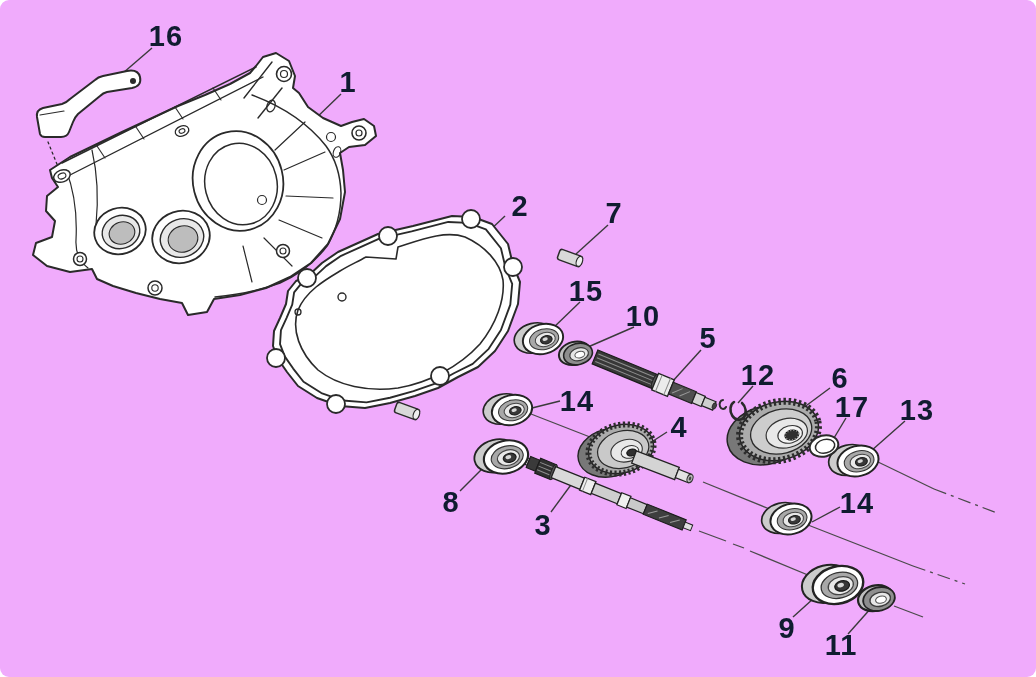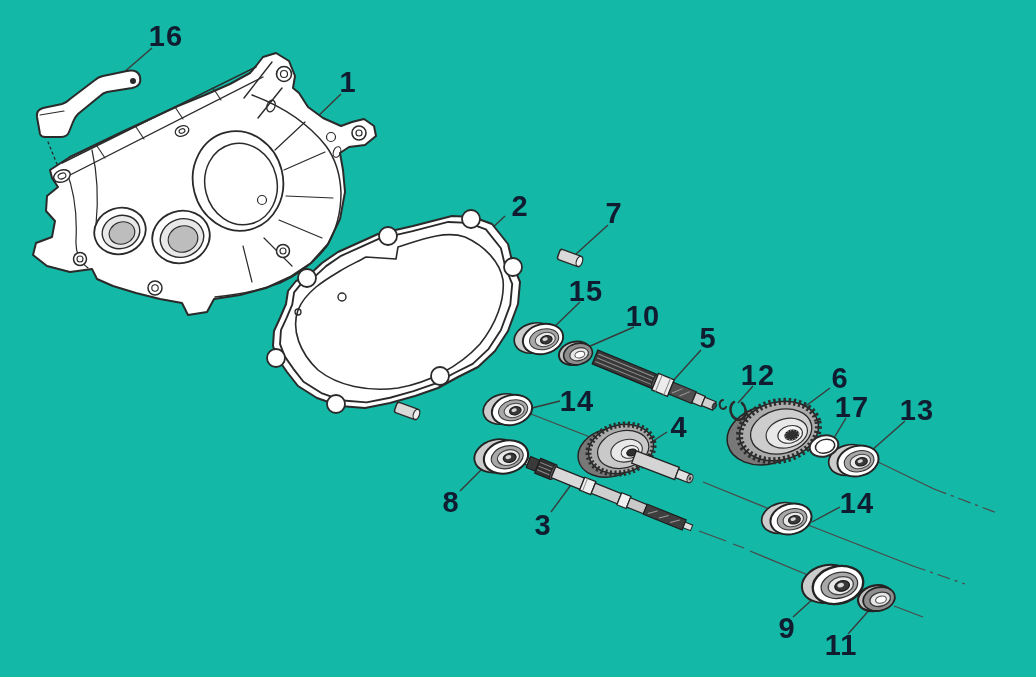--- a/index.html
+++ b/index.html
@@ -1,16 +1,16 @@
 <!DOCTYPE html>
 <html style="--label-color: #101c30;"><head>
 <meta charset="utf-8">
 <style>
   html,body{margin:0;padding:0;background:#ffffff;}
-  .stage{width:1036px;height:677px;position:relative;background:#14b8a6;overflow:hidden;}
+  .stage{width:1036px;height:677px;position:relative;background:#f0abfc;overflow:hidden;border-radius:9px;}
   svg{display:block;}
   .ln{stroke:#2a2a2a;fill:none;stroke-linejoin:round;stroke-linecap:round;}
   .fillw{fill:#ffffff;stroke:#2a2a2a;stroke-linejoin:round;}
   .leader{stroke:#3a3a3a;stroke-width:1.4;fill:none;}
   .axis{stroke:#4a4a4a;stroke-width:1.3;fill:none;}
   .part-label{
     font-family:"Liberation Sans","DejaVu Sans",sans-serif;
     font-weight:700;font-size:29px;letter-spacing:1px;
     fill:var(--label-color,#101c30);
   }

